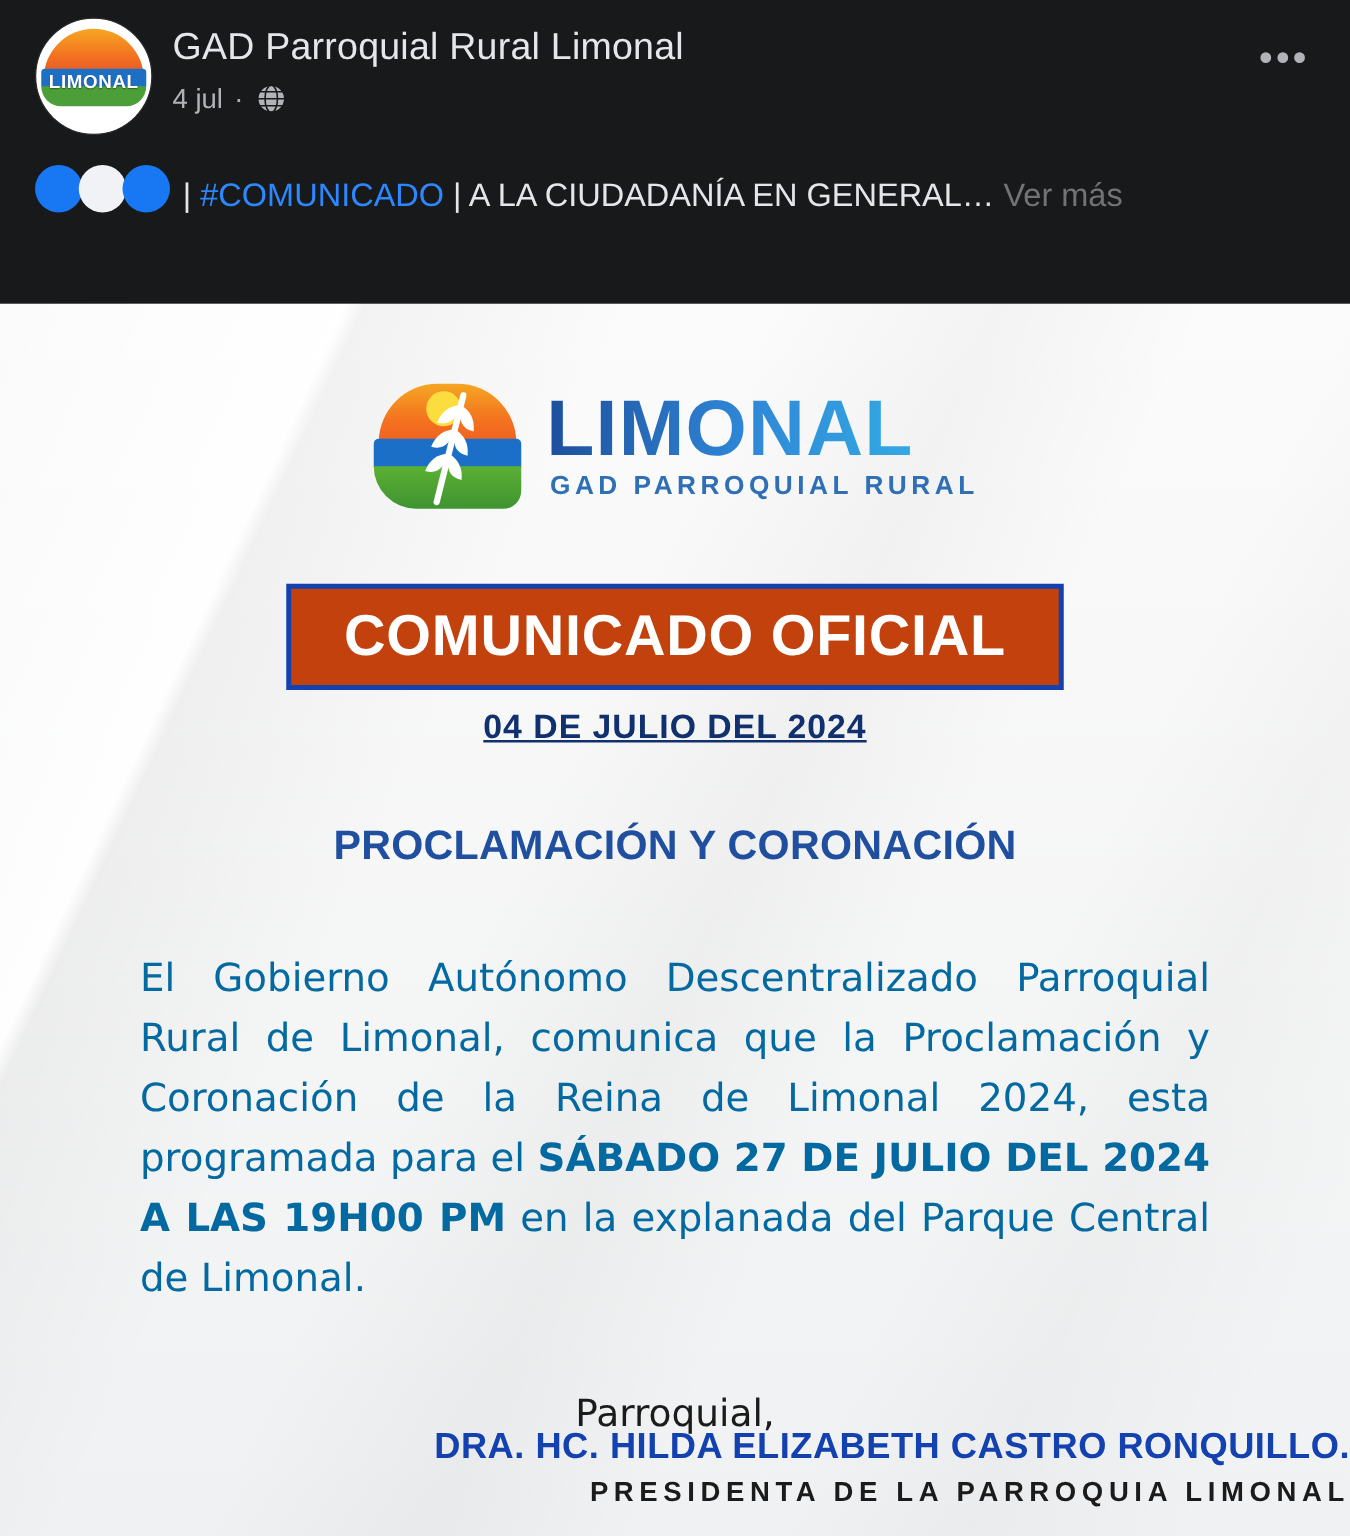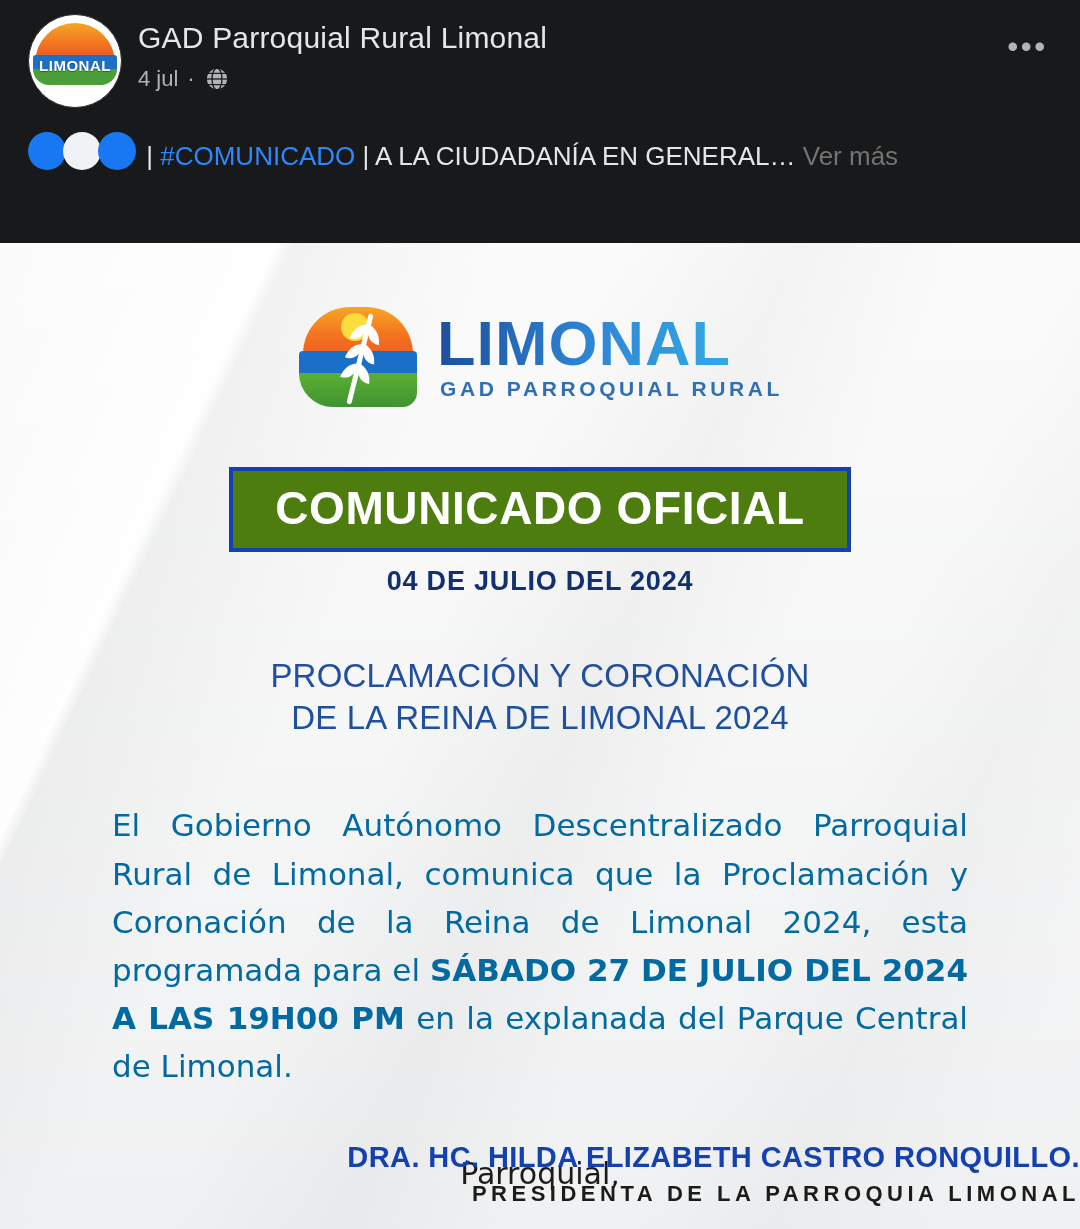--- a/index.html
+++ b/index.html
@@ -250,42 +250,43 @@
     letter-spacing: 3.6px;
     color: #2f6fb5;
     font-weight: bold;
     margin-top: 2px;
     padding-left: 3px;
   }
 
   
   .banner {
     display: inline-block;
-    background: #4d7c0f;
+    background: #c2410c;
     color: #ffffff;
     font-size: 46px;
     font-weight: bold;
     letter-spacing: .6px;
     padding: 10px 42px 13px 42px;
     margin-top: 62px;
     box-shadow: 0 0 0 4px #1342b0;
   }
   .banner-date {
     margin-top: 18px;
     color: #11306e;
     font-size: 27px;
     font-weight: bold;
     letter-spacing: .8px;
+    text-decoration: underline;
   }
 
   .subject {
     margin-top: 58px;
     color: #1f4f9e;
     font-size: 33px;
-    font-weight: normal;
+    font-weight: bold;
     line-height: 1.28;
     letter-spacing: .2px;
   }
 
   .body-text {
     margin: 62px 56px 0 56px;
     text-align: justify;
     color: #0369a1;
     font-size: 31px;
     line-height: 1.55;
@@ -395,21 +396,20 @@
           <div class="logo-word">LIMONAL</div>
           <div class="logo-sub">GAD PARROQUIAL RURAL</div>
         </div>
       </div>
 
       <div class="banner">COMUNICADO OFICIAL</div>
       <div class="banner-date">04 DE JULIO DEL 2024</div>
 
       <div class="subject">
         <div>PROCLAMACIÓN Y CORONACIÓN</div>
-        <div>DE LA REINA DE LIMONAL 2024</div>
       </div>
 
       <div class="body-text"><span>El Gobierno Autónomo Descentralizado Parroquial Rural de Limonal, comunica que la Proclamación y Coronación de la Reina de Limonal 2024, esta programada para el </span><b>SÁBADO 27 DE JULIO DEL 2024 A LAS 19H00 PM</b><span> en la explanada del Parque Central de Limonal.</span></div>
 
       <div class="salutation">Parroquial,</div>
     </div>
 
     <div class="signature">
       <div class="sig-name">DRA. HC. HILDA ELIZABETH CASTRO RONQUILLO.</div>
       <div class="sig-role">PRESIDENTA DE LA PARROQUIA LIMONAL</div>

